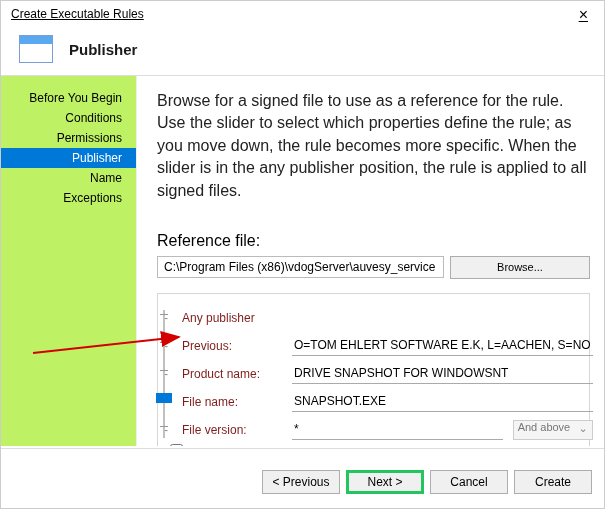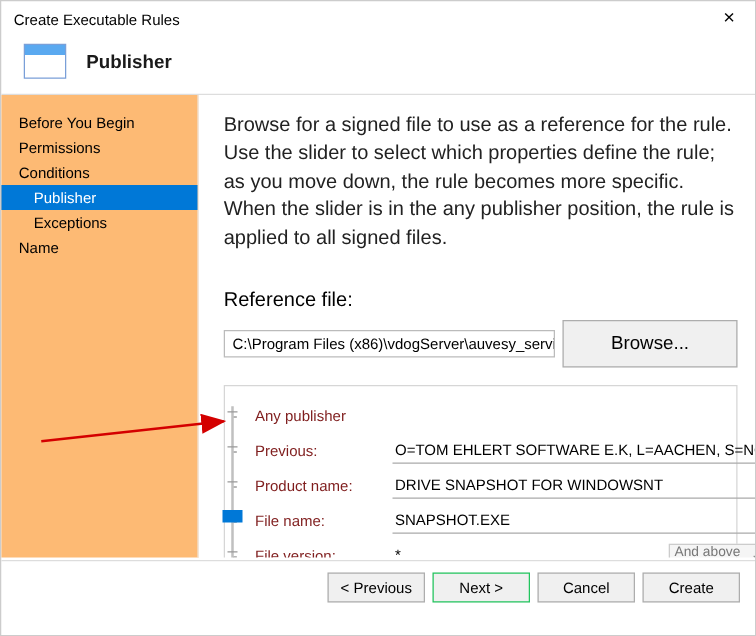--- a/index.html
+++ b/index.html
@@ -10,23 +10,24 @@
       color: #000;
       width: 605px;
       height: 509px;
       overflow: hidden;
       border: 1px solid #ccc;
       position: relative;
     }
     .titlebar {
       display: flex;
       justify-content: space-between;
-      align-items: flex-end;
+      align-items: flex-start;
       padding: 6px 10px 2px 10px;
       font-size: 12px;
+      text-decoration: underline;
     }
     .titlebar .close {
       font-size: 16px;
       line-height: 1;
       cursor: pointer;
       padding: 0 6px;
     }
     .header {
       display: flex;
       align-items: center;
@@ -54,24 +55,25 @@
     .sep {
       border: none;
       border-top: 1px solid #ddd;
       margin: 0;
     }
     .body {
       display: flex;
       height: 370px;
     }
     .sidebar {
-      width: 158px;
+      width: 136px;
       padding: 12px 0 0 0;
-      background: #fdba74;
+      background: #bef264;
       border-right: 1px solid #eee;
+      text-align: right;
     }
     .sidebar .nav-item {
       padding: 3px 14px;
       font-size: 12px;
       cursor: pointer;
       white-space: nowrap;
     }
     .sidebar .nav-item.sub {
       padding-left: 26px;
     }
@@ -107,22 +109,22 @@
       border: 1px solid #bbb;
       font-size: 12px;
       background: #fff;
       height: 22px;
       line-height: 15px;
       overflow: hidden;
       white-space: nowrap;
     }
     .browse-btn {
       width: 140px;
-      height: 38px;
-      font-size: 15px;
+      height: 23px;
+      font-size: 11px;
       border: 1px solid #adadad;
       background: #f0f0f0;
       cursor: pointer;
     }
     .panel {
       border: 1px solid #d6d6d6;
       padding: 10px 10px 12px 6px;
     }
     .slider-area {
       display: flex;
@@ -209,35 +211,35 @@
       display: flex;
       align-items: center;
       gap: 2px;
       padding-left: 6px;
     }
     .custom-row input[type=checkbox]{
       width:13px;height:13px;
     }
     .footer {
       position: absolute;
-      bottom: 26px;
+      bottom: 14px;
       right: 12px;
       display: flex;
       gap: 6px;
     }
     .footer button {
       min-width: 78px;
       height: 24px;
       font-size: 12px;
       border: 1px solid #adadad;
       background: #f0f0f0;
       cursor: pointer;
     }
     .footer button.primary {
-      border: 1px solid #22c55e;
+      border: 3px solid #22c55e;
     }
     
     .arrow-svg {
       position: absolute;
       left: 30px;
       top: 322px;
       pointer-events: none;
     }
   </style>
 </head>
@@ -250,25 +252,25 @@
 
 <div class="header">
   <div class="icon-box"></div>
   <div class="title">Publisher</div>
 </div>
 <hr class="sep">
 
 <div class="body">
   <div class="sidebar">
     <div class="nav-item">Before You Begin</div>
+    <div class="nav-item">Conditions</div>
     <div class="nav-item">Permissions</div>
-    <div class="nav-item">Conditions</div>
     <div class="nav-item sub selected">Publisher</div>
+    <div class="nav-item">Name</div>
     <div class="nav-item sub">Exceptions</div>
-    <div class="nav-item">Name</div>
   </div>
 
   <div class="main">
     <div class="desc">Browse for a signed file to use as a reference for the rule. Use the slider to select which properties define the rule; as you move down, the rule becomes more specific. When the slider is in the any publisher position, the rule is applied to all signed files.</div>
 
     <div class="ref-label">Reference file:</div>
     <div class="ref-row">
       <div class="ref-path">C:\Program Files (x86)\vdogServer\auvesy_service</div>
       <button class="browse-btn">Browse...</button>
     </div>

